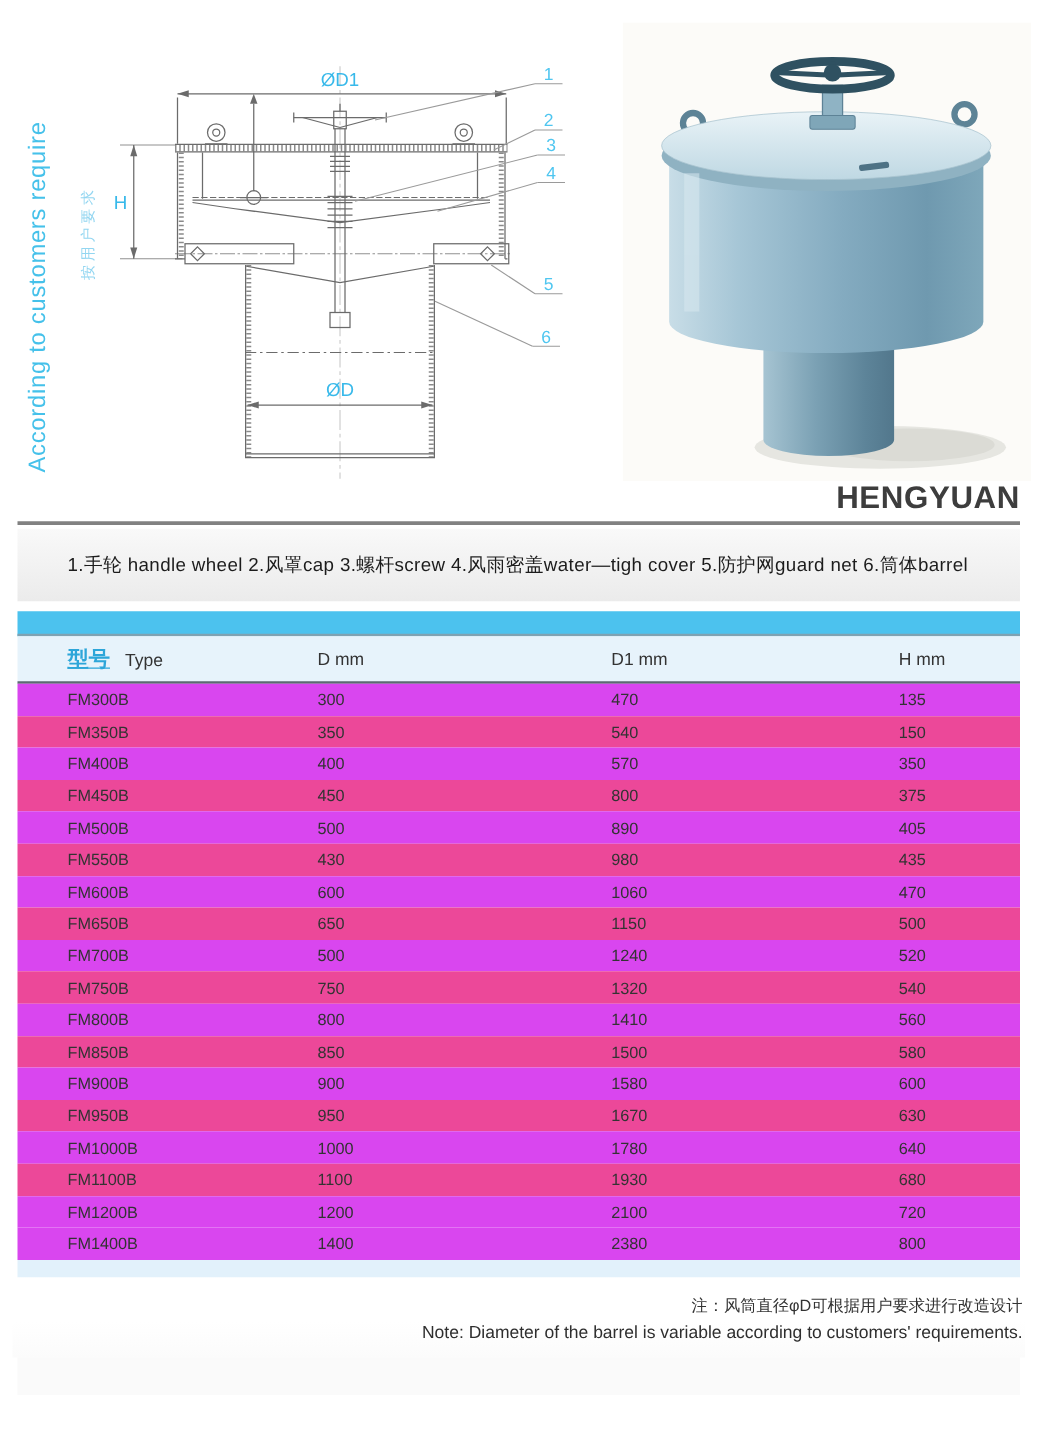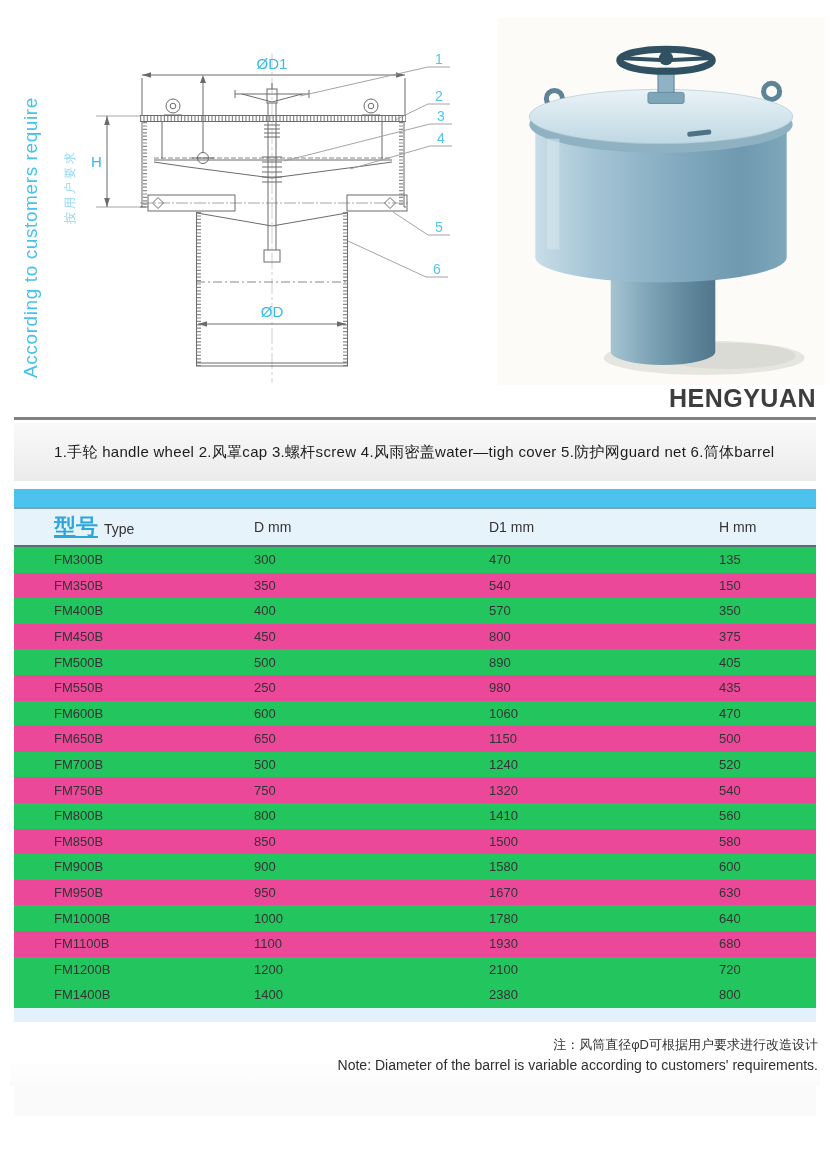--- a/index.html
+++ b/index.html
@@ -35,27 +35,27 @@
   }
 
   
   .cyanbar { margin:8px 14px 0; height:20px; background:#4cc2ee; border-bottom:2px solid #7fa2b2; }
   .spec-table { margin:0 14px; }
   .thead {
     display:grid; grid-template-columns:200px 235px 230px 1fr;
     padding-left:40px; height:38px; align-items:center;
     background:#e7f3fb; border-bottom:2px solid #5c6a72;
   }
-  .thead .model-cn { color:#2da6d9; font-size:22px; font-weight:600; margin-right:6px;text-decoration:underline; }
+  .thead .model-cn { color:#2da6d9; font-size:17px; font-weight:600; margin-right:12px;text-decoration:underline; }
   .thead .model-en { color:#333; font-size:14px; font-weight:500; }
   .thead .tcell { font-size:14px; font-weight:500; color:#333; }
   .trow {
     display:grid; grid-template-columns:200px 235px 230px 1fr;
     padding-left:40px; height:25.6px; align-items:center;
-    background:#22c55e; font-size:13px; color:#333;
+    background:#d946ef; font-size:13px; color:#333;
   }
   .trow.alt { background:#ec4899; }
   .tail-strip { margin:0 14px; height:14px; background:#e2f1fb; }
 
   
   .notes-panel { margin:0 10px; padding:14px 2px 10px 0; text-align:right;
                  background:linear-gradient(180deg,#ffffff 55%,#fbfbfb); }
   .note-cn { font-size:13px; color:#333; line-height:1.45; }
   .note-en { font-size:14px; color:#2e2e2e; line-height:1.5; }
   .bottom-fade { margin:0 14px; height:30px; background:#fafafa; }
@@ -265,21 +265,21 @@
         <div class="tcell c3">375</div>
       </div>
       <div class="trow">
         <div class="tcell c0">FM500B</div>
         <div class="tcell c1">500</div>
         <div class="tcell c2">890</div>
         <div class="tcell c3">405</div>
       </div>
       <div class="trow alt">
         <div class="tcell c0">FM550B</div>
-        <div class="tcell c1">250</div>
+        <div class="tcell c1">430</div>
         <div class="tcell c2">980</div>
         <div class="tcell c3">435</div>
       </div>
       <div class="trow">
         <div class="tcell c0">FM600B</div>
         <div class="tcell c1">600</div>
         <div class="tcell c2">1060</div>
         <div class="tcell c3">470</div>
       </div>
       <div class="trow alt">

